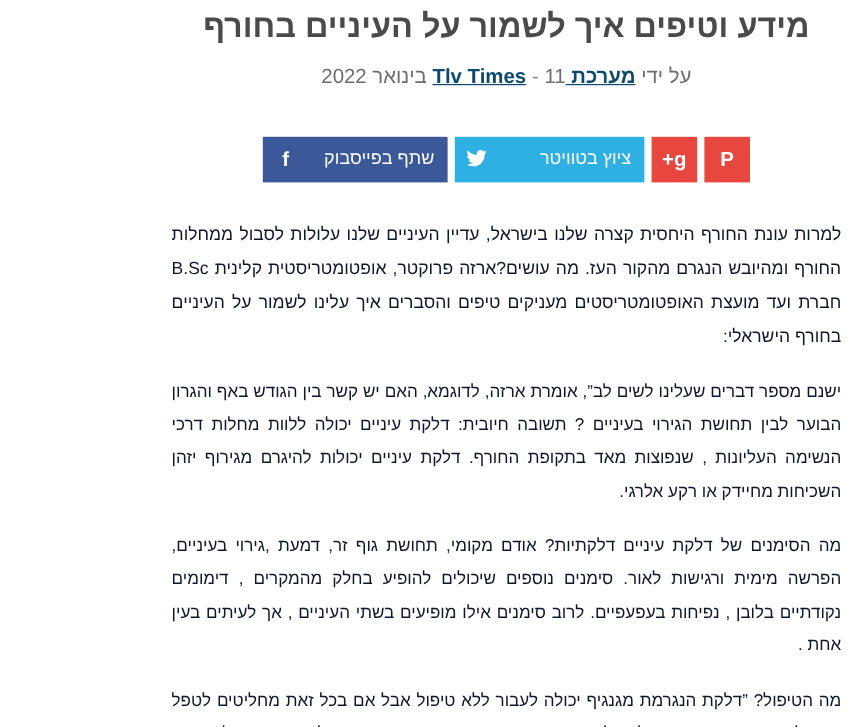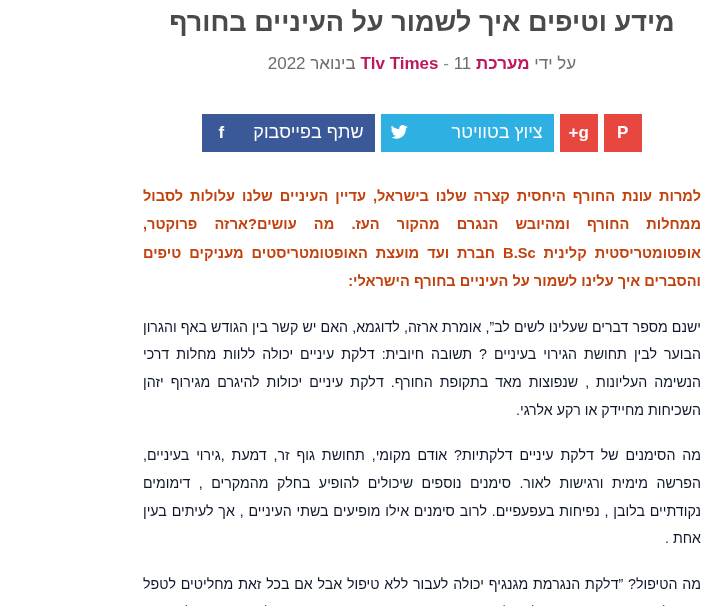--- a/index.html
+++ b/index.html
@@ -32,21 +32,22 @@
     letter-spacing: 0;
   }
   .byline {
     margin: 14px 0 0 0;
     text-align: center;
     font-size: 17px;
     color: #6d6d6d;
   }
   .byline .author {
     font-weight: bold;
-    color: #be185d;
+    color: #0c4a6e;
+    text-decoration: underline;
   }
   .byline .sep {
     color: #8a8a8a;
   }
   .byline .date {
     color: #6d6d6d;
   }
 
   
   .share-bar {
@@ -76,34 +77,34 @@
     display: flex;
     align-items: center;
     justify-content: center;
     font-size: 17px;
     line-height: 1;
     font-weight: bold;
   }
   .share-btn .label {
     padding: 0 11px 0 13px;
     white-space: nowrap;
-    font-size: 18px;
+    font-size: 15px;
   }
   .share-facebook { background: #3b5998; }
   .share-twitter  { background: #2eb0e3; gap: 20px; }
   .share-google   { background: #e8473f; width: 38px; }
   .share-pinterest{ background: #e8473f; width: 38px; }
 
   
   .lead {
     margin: 30px 0 0 0;
     font-size: 14.6px;
     line-height: 1.95;
-    font-weight: bold;
-    color: #c2410c;
+    font-weight: normal;
+    color: #0f172a;
     text-align: justify;
   }
   .para {
     margin: 18px 0 0 0;
     font-size: 14.2px;
     line-height: 1.95;
     color: #0f172a;
     text-align: justify;
   }
   .para:first-of-type { margin-top: 20px; }

